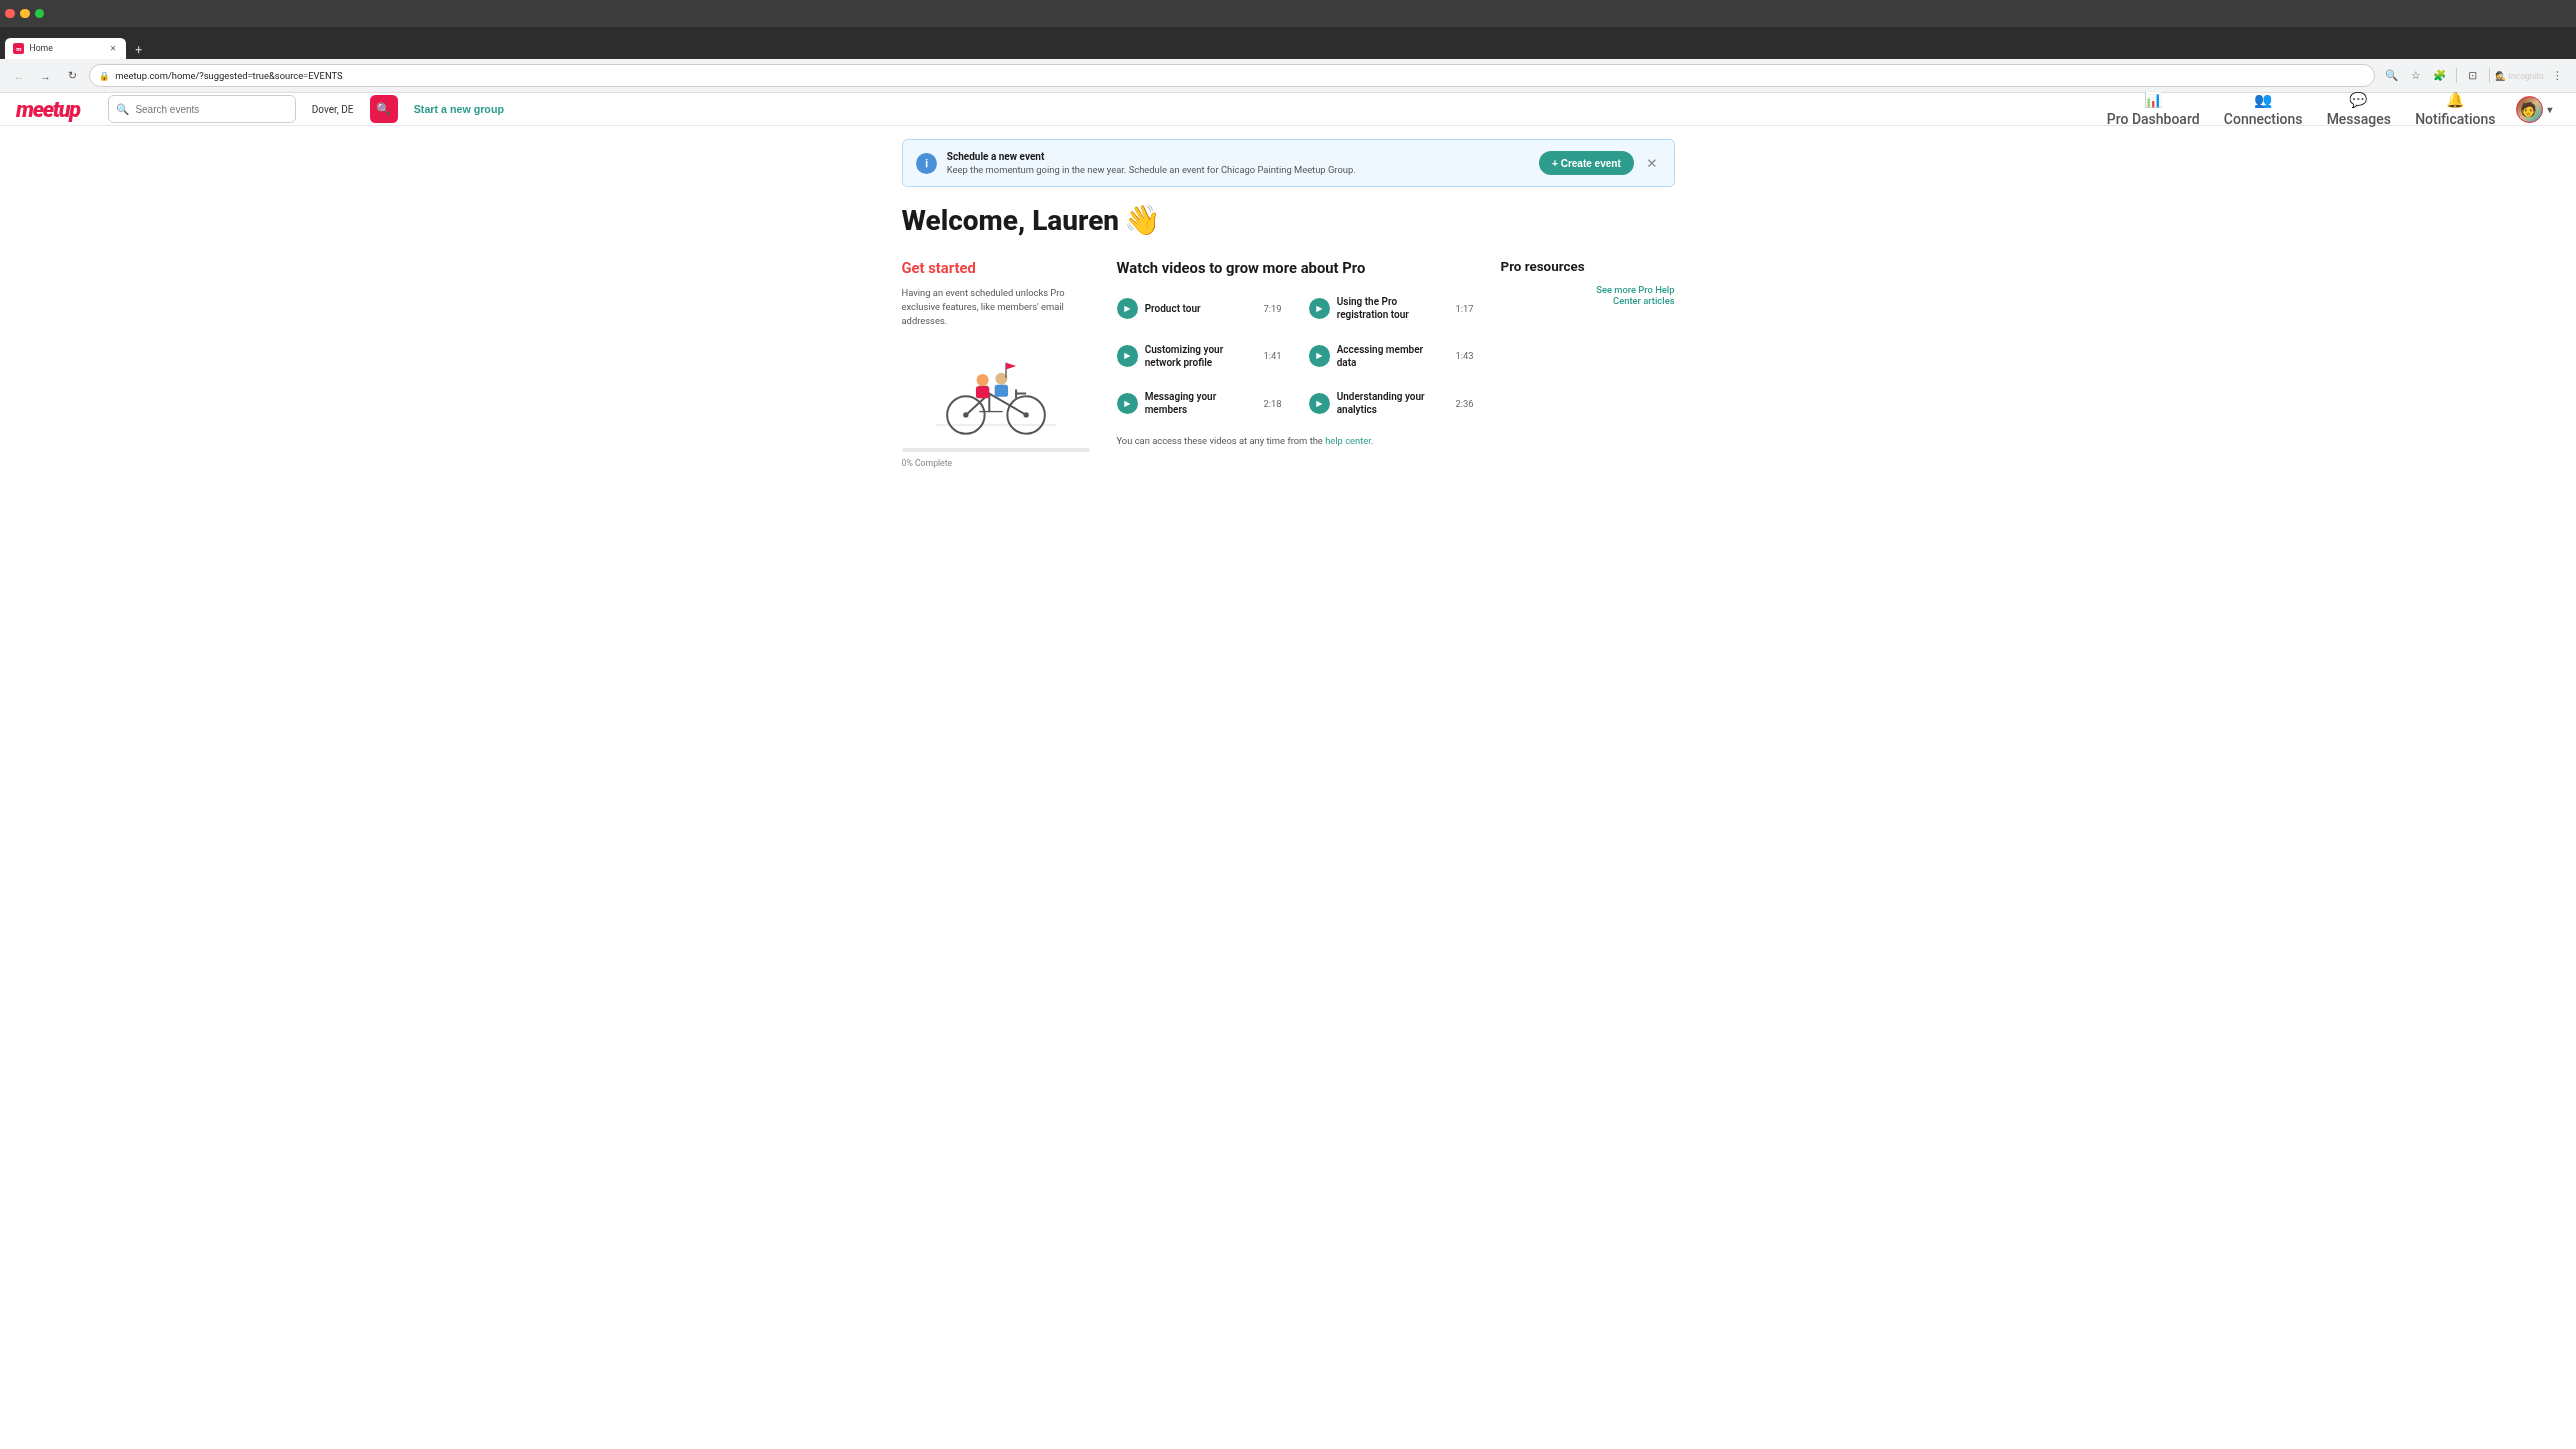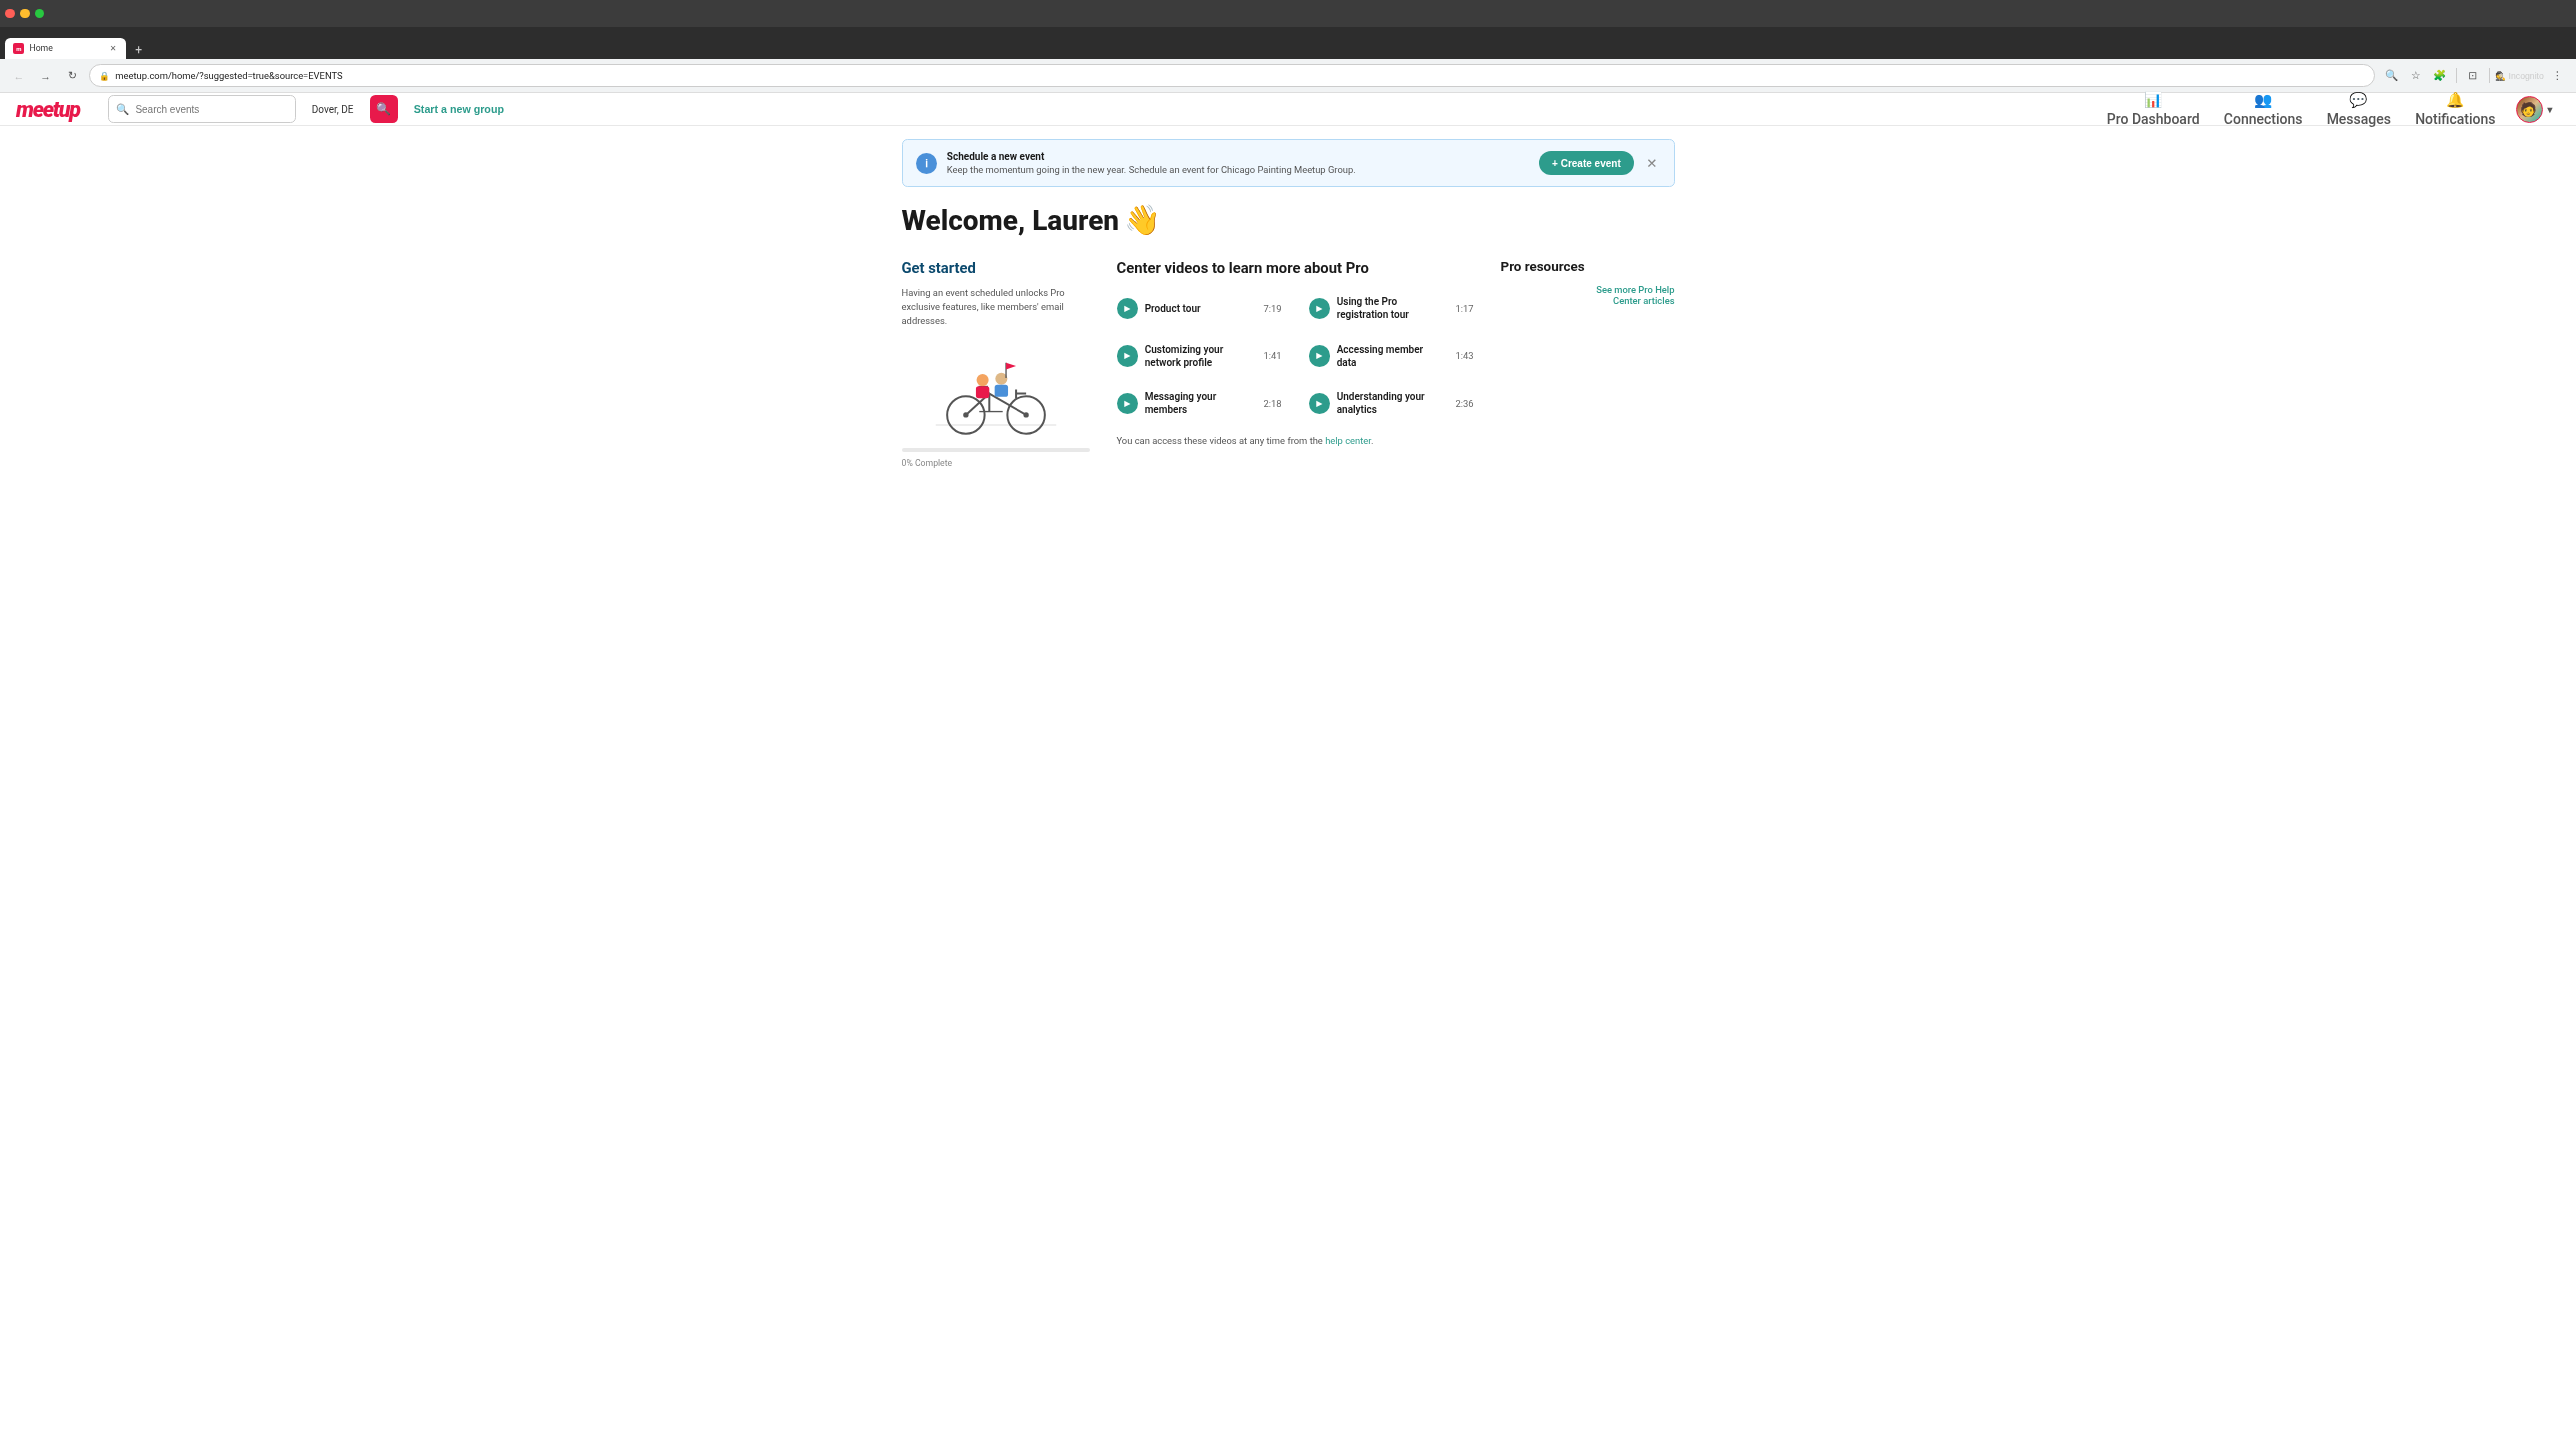--- a/index.html
+++ b/index.html
@@ -335,21 +335,21 @@
       grid-template-columns: 188px 1fr 174px;
       gap: 27px;
       align-items: start;
     }
 
     
     .get-started-section { }
     .section-title {
       font-size: 14.8px;
       font-weight: 700;
-      color: #0c4a6e;
+      color: #ef4444;
       margin-bottom: 9.4px;
     }
     .get-started-desc {
       font-size: 9.4px;
       color: #555;
       line-height: 1.5;
       margin-bottom: 13.4px;
     }
     .progress-section { margin-top: 5.4px; }
     .progress-bar-container {
@@ -611,21 +611,21 @@
 
         <div class="progress-section">
           <div class="progress-bar-container">
             <div class="progress-bar-fill" style="width: 0%"></div>
           </div>
           <span class="progress-label">0% Complete</span>
         </div>
       </div>
 
       <div class="videos-section">
-        <h2 class="videos-title">Center videos to learn more about Pro</h2>
+        <h2 class="videos-title">Watch videos to grow more about Pro</h2>
         <div class="videos-grid" id="videos-grid">
 
         <div class="video-item">
       <div class="play-btn">▶</div>
       <div class="video-info">
         <div class="video-title">Product tour</div>
       </div>
       <span class="video-duration">7:19</span>
     </div>
             <div class="video-item">

